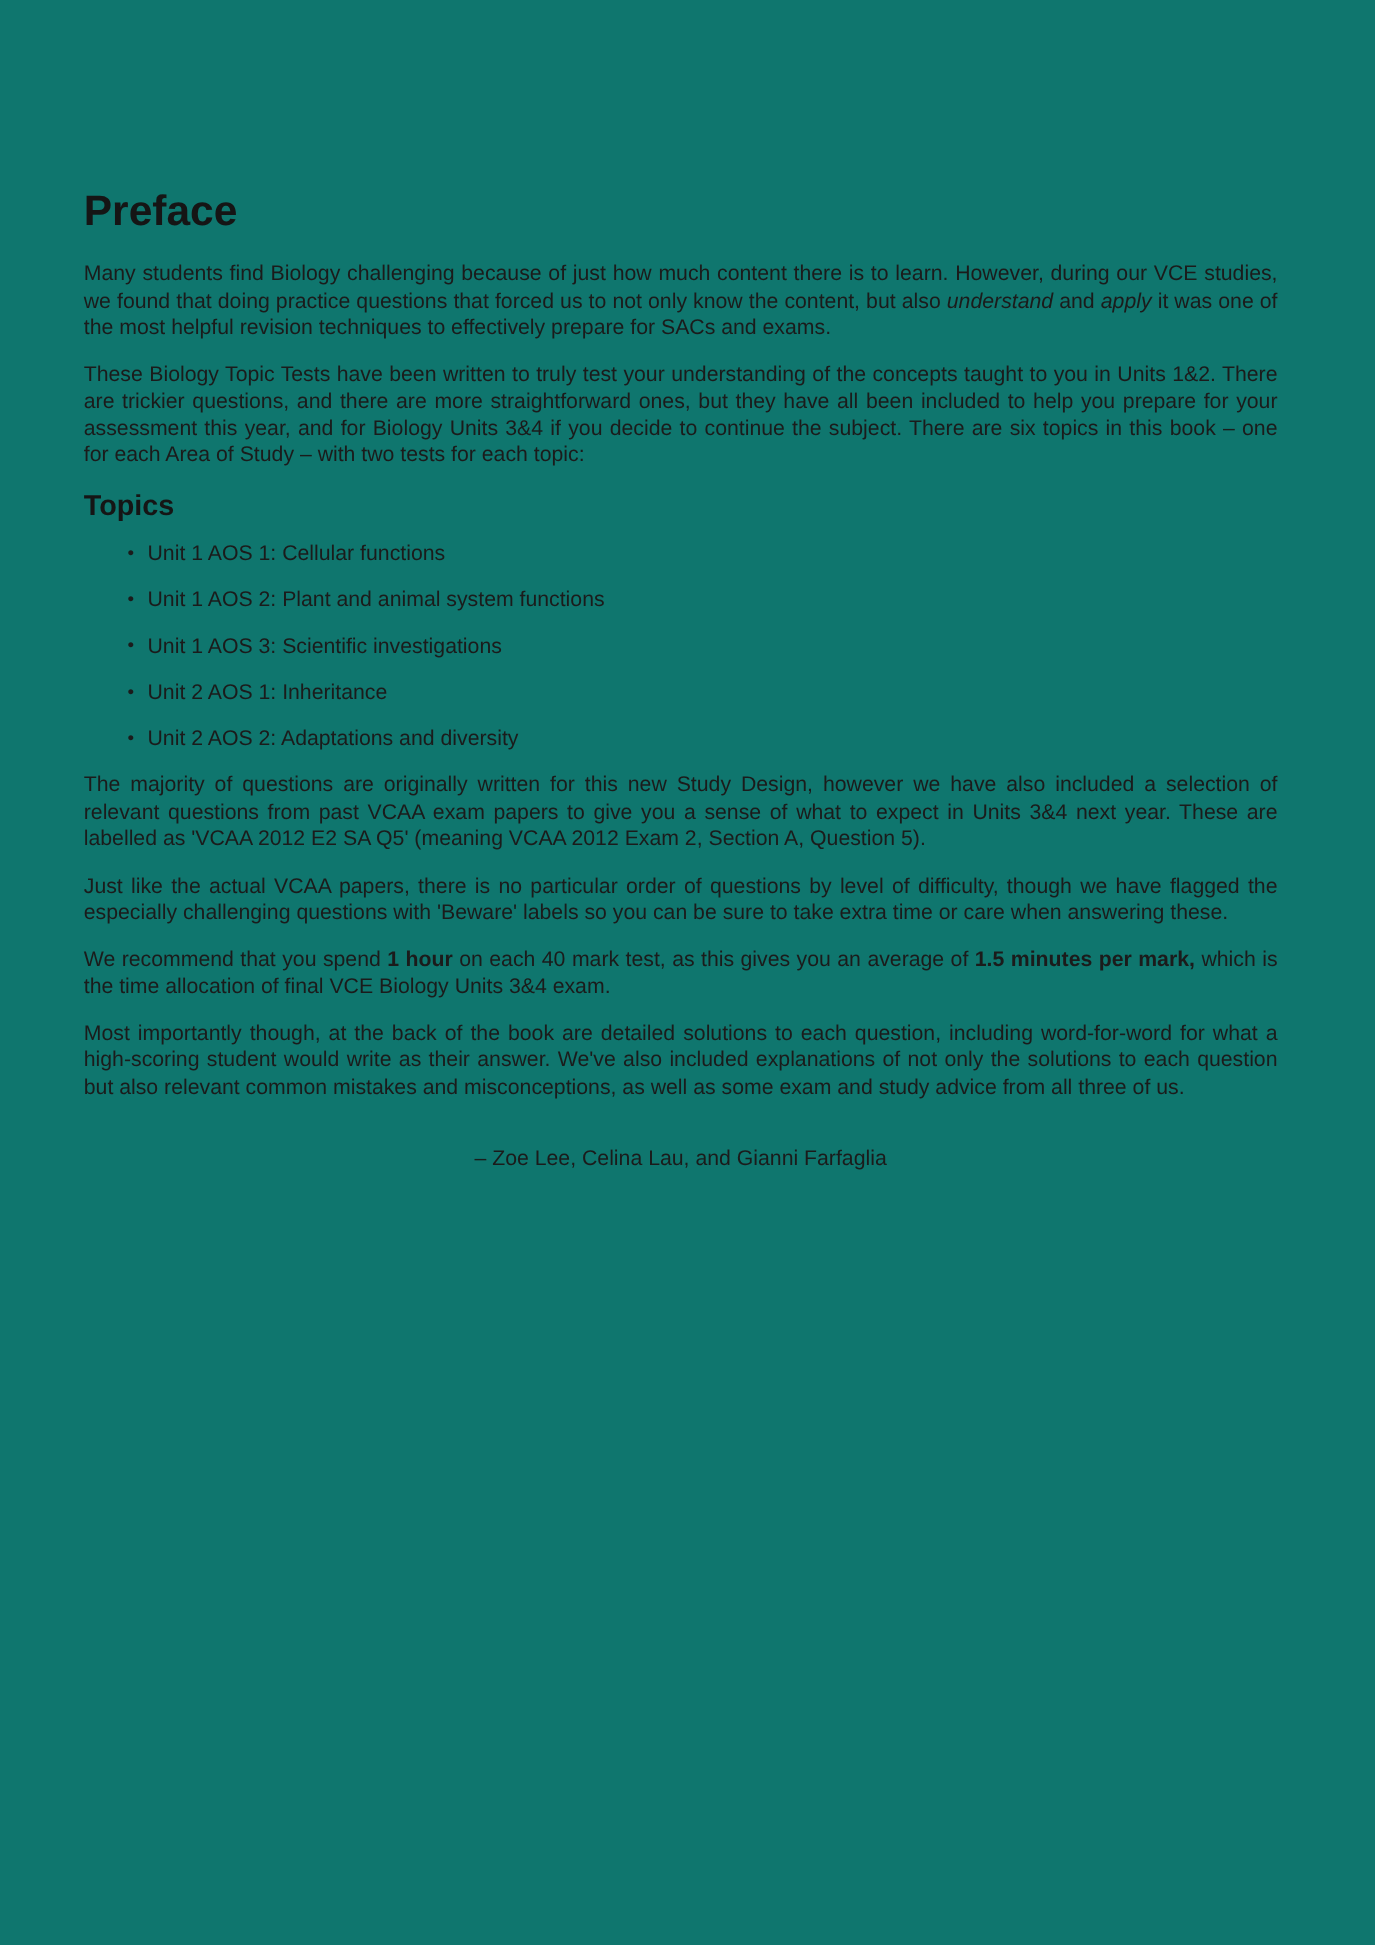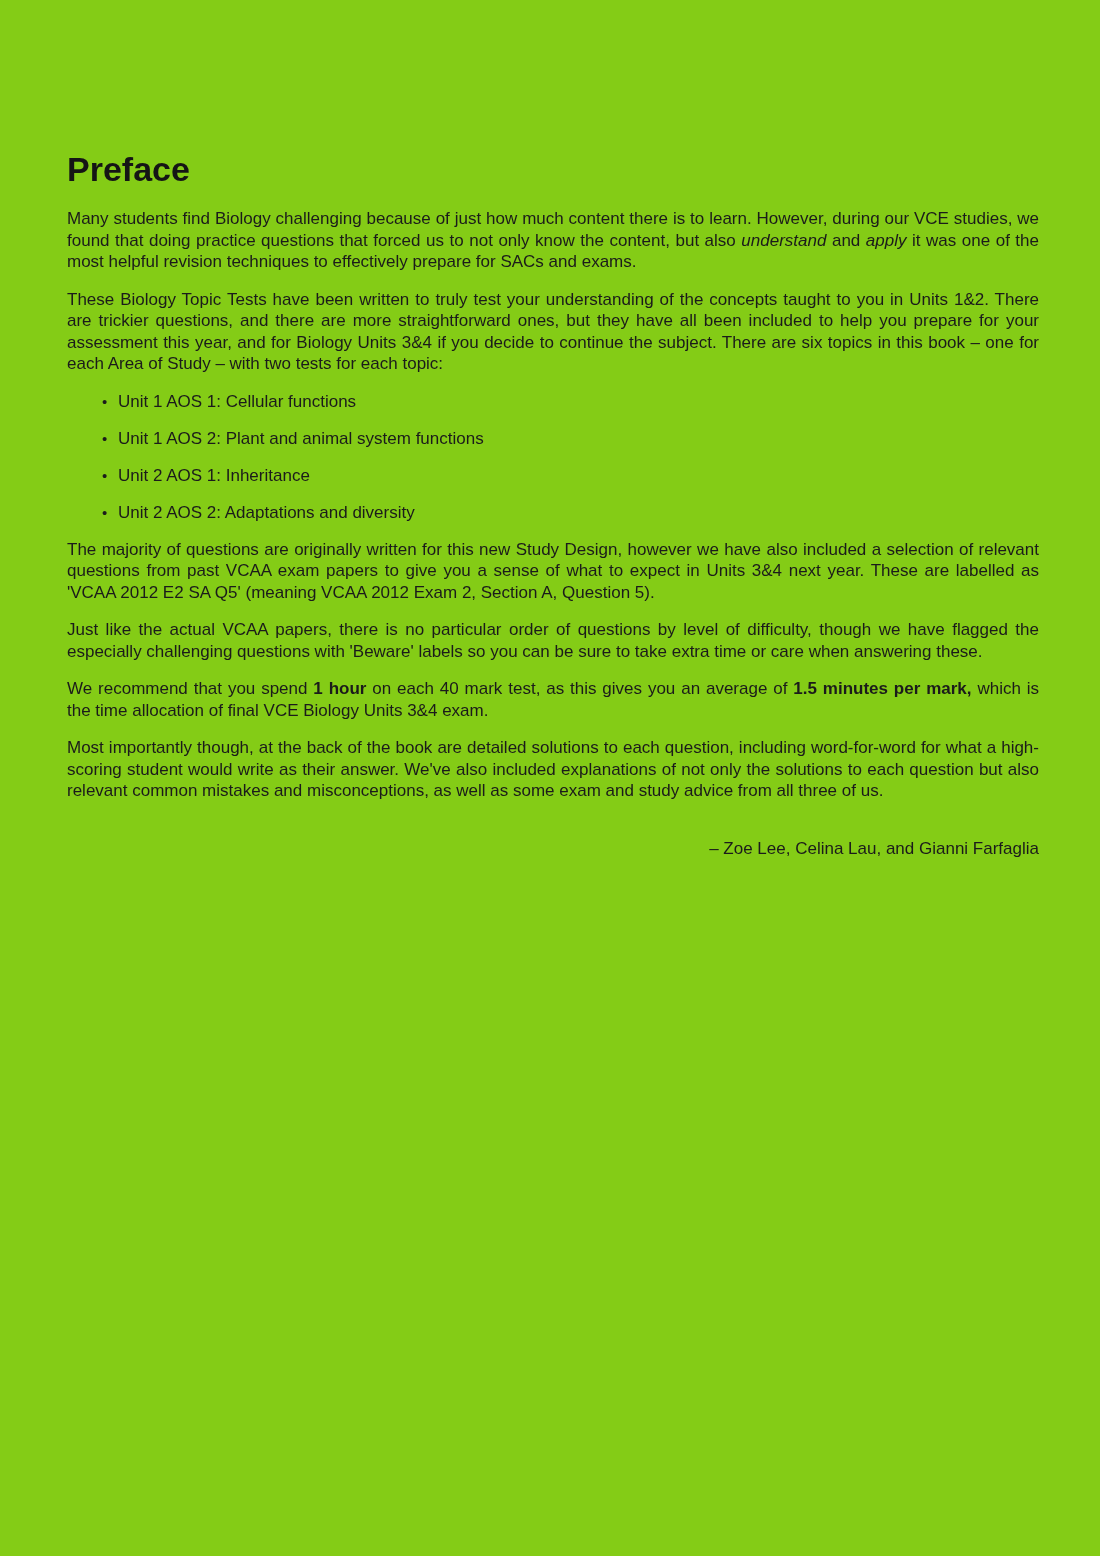--- a/index.html
+++ b/index.html
@@ -5,22 +5,22 @@
   html, body {
     margin: 0;
     padding: 0;
     background: #ffffff;
   }
   .page {
     position: relative;
     width: 1100px;
     height: 1556px;
     box-sizing: border-box;
-    padding: 150px 61px 40px 67px;
-    background: #84cc16;
+    padding: 150px 78px 40px 67px;
+    background: #0f766e;
     font-family: "Liberation Sans", sans-serif;
     color: #1b1b1b;
     overflow: hidden;
   }
   h1.doc-title {
     margin: 0 0 19px 0;
     font-size: 34px;
     line-height: 1.15;
     font-weight: 700;
     color: #151515;
@@ -56,40 +56,42 @@
     left: 35px;
     top: 0;
     font-size: 15px;
     line-height: 21px;
     color: #1b1b1b;
   }
   .signature {
     margin-top: 36px;
     font-size: 17px;
     line-height: 21.5px;
-    text-align: right;
+    text-align: center;
   }
   .bold-run { font-weight: 700; }
   .italic-run { font-style: italic; }
 </style>
 </head>
 <body>
 
 <div class="page">
 
   <h1 class="doc-title">Preface</h1>
 
   <p class="body-text"><span>Many students find Biology challenging because of just how much content there is to learn.  However, during our VCE studies, we found that doing practice questions that forced us to not only know the content, but also </span><span class="italic-run">understand</span><span> and </span><span class="italic-run">apply</span><span> it was one of the most helpful revision techniques to effectively prepare for SACs and exams.</span></p>
 
   <p class="body-text"><span>These Biology Topic Tests have been written to truly test your understanding of the concepts taught to you in Units 1&amp;2. There are trickier questions, and there are more straightforward ones, but they have all been included to help you prepare for your assessment this year, and for Biology Units 3&amp;4 if you decide to continue the subject.  There are six topics in this book – one for each Area of Study – with two tests for each topic:</span></p>
 
+  <h2 class="section-heading">Topics</h2>
 
   <ul class="topics-list">
       <li>Unit 1 AOS 1: Cellular functions</li>
       <li>Unit 1 AOS 2: Plant and animal system functions</li>
+      <li>Unit 1 AOS 3: Scientific investigations</li>
       <li>Unit 2 AOS 1: Inheritance</li>
       <li>Unit 2 AOS 2: Adaptations and diversity</li>
     </ul>
 
 
   <p class="body-text"><span>The majority of questions are originally written for this new Study Design, however we have also included a selection of relevant questions from past VCAA exam papers to give you a sense of what to expect in Units 3&amp;4 next year.  These are labelled as 'VCAA 2012 E2 SA Q5' (meaning VCAA 2012 Exam 2, Section A, Question 5).</span></p>
 
   <p class="body-text"><span>Just like the actual VCAA papers, there is no particular order of questions by level of difficulty, though we have flagged the especially challenging questions with 'Beware' labels so you can be sure to take extra time or care when answering these.</span></p>
 
   <p class="body-text"><span>We recommend that you spend </span><span class="bold-run">1 hour</span><span> on each 40 mark test, as this gives you an average of </span><span class="bold-run">1.5 minutes per mark,</span><span> which is the time allocation of final VCE Biology Units 3&amp;4 exam.</span></p>

